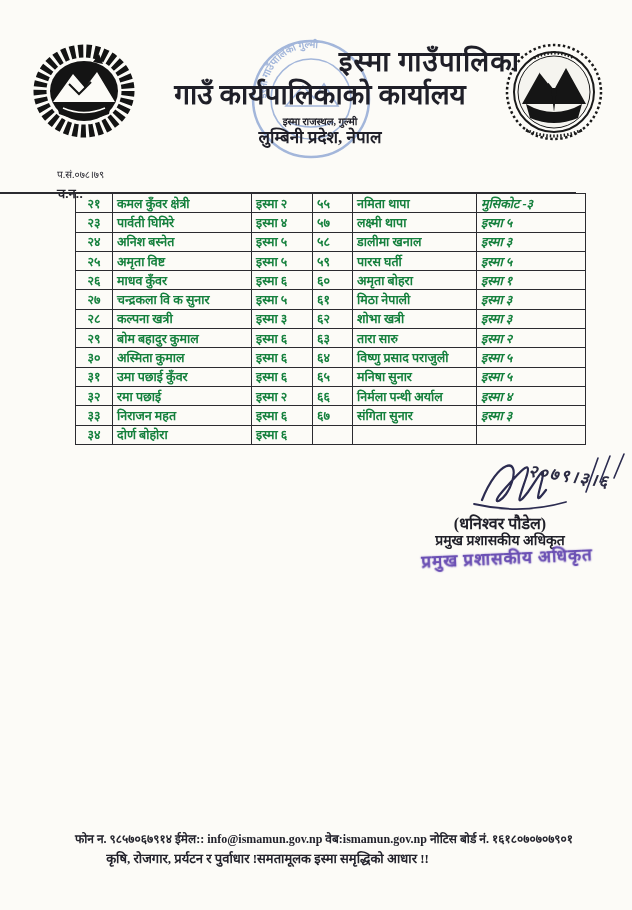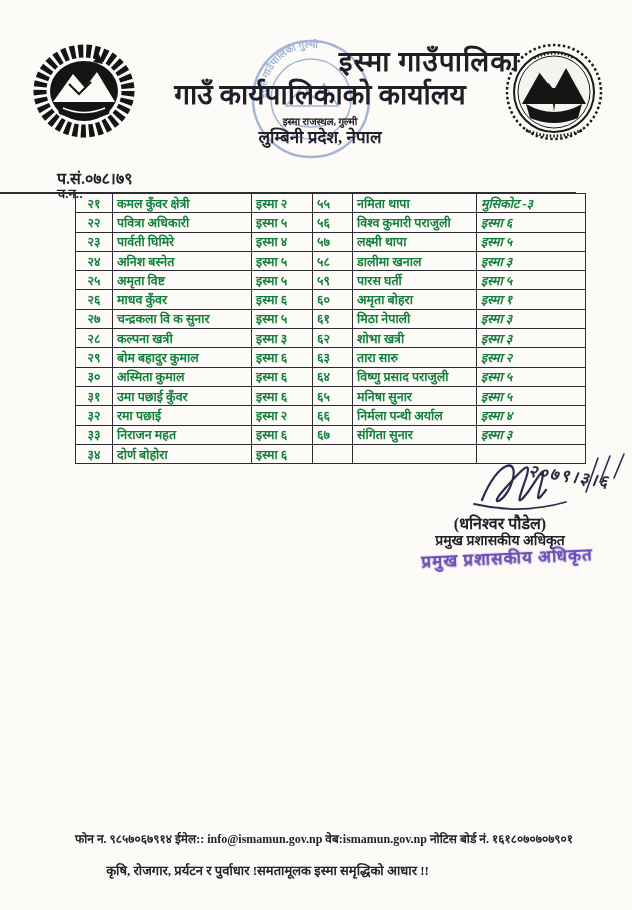--- a/index.html
+++ b/index.html
@@ -11,21 +11,21 @@
   }
   
   .logo-left{position:absolute;left:33px;top:44px;width:106px;height:98px;}
   .logo-right{position:absolute;left:504px;top:42px;width:100px;height:106px;}
   .blue-stamp{position:absolute;left:248px;top:36px;width:126px;height:126px;opacity:.55;}
   .head-center{position:absolute;left:120px;top:46px;width:400px;text-align:center;}
   .t1{font-size:28px;font-weight:bold;letter-spacing:1px;line-height:1.15;text-align:right;}
   .t2{font-size:28px;font-weight:bold;line-height:1.2;}
   .t3{font-size:10px;font-weight:bold;line-height:1.35;margin-top:3px;}
   .t4{font-size:17px;font-weight:bold;line-height:1.2;}
-  .refline{position:absolute;left:57px;top:167px;font-size:16px;font-weight:bold;}
+  .refline{position:absolute;left:57px;top:167px;font-size:10px;font-weight:normal;}
   .chline{position:absolute;left:57px;top:184px;font-size:13px;font-weight:bold;}
   
   .table-topline{position:absolute;left:0;top:192px;width:576px;height:2px;background:#2b2b30;}
   table.roster{
     position:absolute;left:75px;top:193px;border-collapse:collapse;
     table-layout:fixed;font-size:12.5px;font-weight:600;color:#15803d;
   }
   table.roster td{
     border:1.3px solid #2b2b30;height:18.3px;padding:0 4px;
     overflow:hidden;white-space:nowrap;
@@ -52,21 +52,21 @@
     text-shadow:0 0 1.4px rgba(107,80,180,.8);
     filter:blur(.3px);
   }
   
   .footer-contact{
     position:absolute;left:0;top:830px;width:632px;text-align:center;
     font-size:12px;font-weight:bold;color:#23232c;margin-left:8px;
   }
   .footer-slogan{
     position:absolute;left:0;top:849px;width:535px;text-align:center;
-    font-size:13px;font-weight:bold;color:#23232c;margin-top:12px;
+    font-size:13px;font-weight:bold;color:#23232c;
   }
 </style>
 </head>
 <body>
 
 <div class="page">
 
   <div class="logo-left">
     <svg viewBox="0 0 106 98" width="106" height="98">
       <ellipse cx="51" cy="47" rx="44" ry="40" fill="none" stroke="#141414" stroke-width="13" stroke-dasharray="5 3"></ellipse>
@@ -119,28 +119,20 @@
     <tbody id="table-body">
         <tr>
           <td class="col-sn1">२१</td>
           <td class="col-name1">कमल कुँवर क्षेत्री</td>
           <td class="col-ward1">इस्मा २</td>
           <td class="col-sn2">५५</td>
           <td class="col-name2">नमिता थापा</td>
           <td class="col-ward2">मुसिकोट -३</td>
         </tr>
         <tr>
-          <td class="col-sn1">२२</td>
-          <td class="col-name1">पवित्रा अधिकारी</td>
-          <td class="col-ward1">इस्मा ५</td>
-          <td class="col-sn2">५६</td>
-          <td class="col-name2">विश्व कुमारी पराजुली</td>
-          <td class="col-ward2">इस्मा ६</td>
-        </tr>
-        <tr>
           <td class="col-sn1">२३</td>
           <td class="col-name1">पार्वती घिमिरे</td>
           <td class="col-ward1">इस्मा ४</td>
           <td class="col-sn2">५७</td>
           <td class="col-name2">लक्ष्मी थापा</td>
           <td class="col-ward2">इस्मा ५</td>
         </tr>
         <tr>
           <td class="col-sn1">२४</td>
           <td class="col-name1">अनिश बस्नेत</td>

